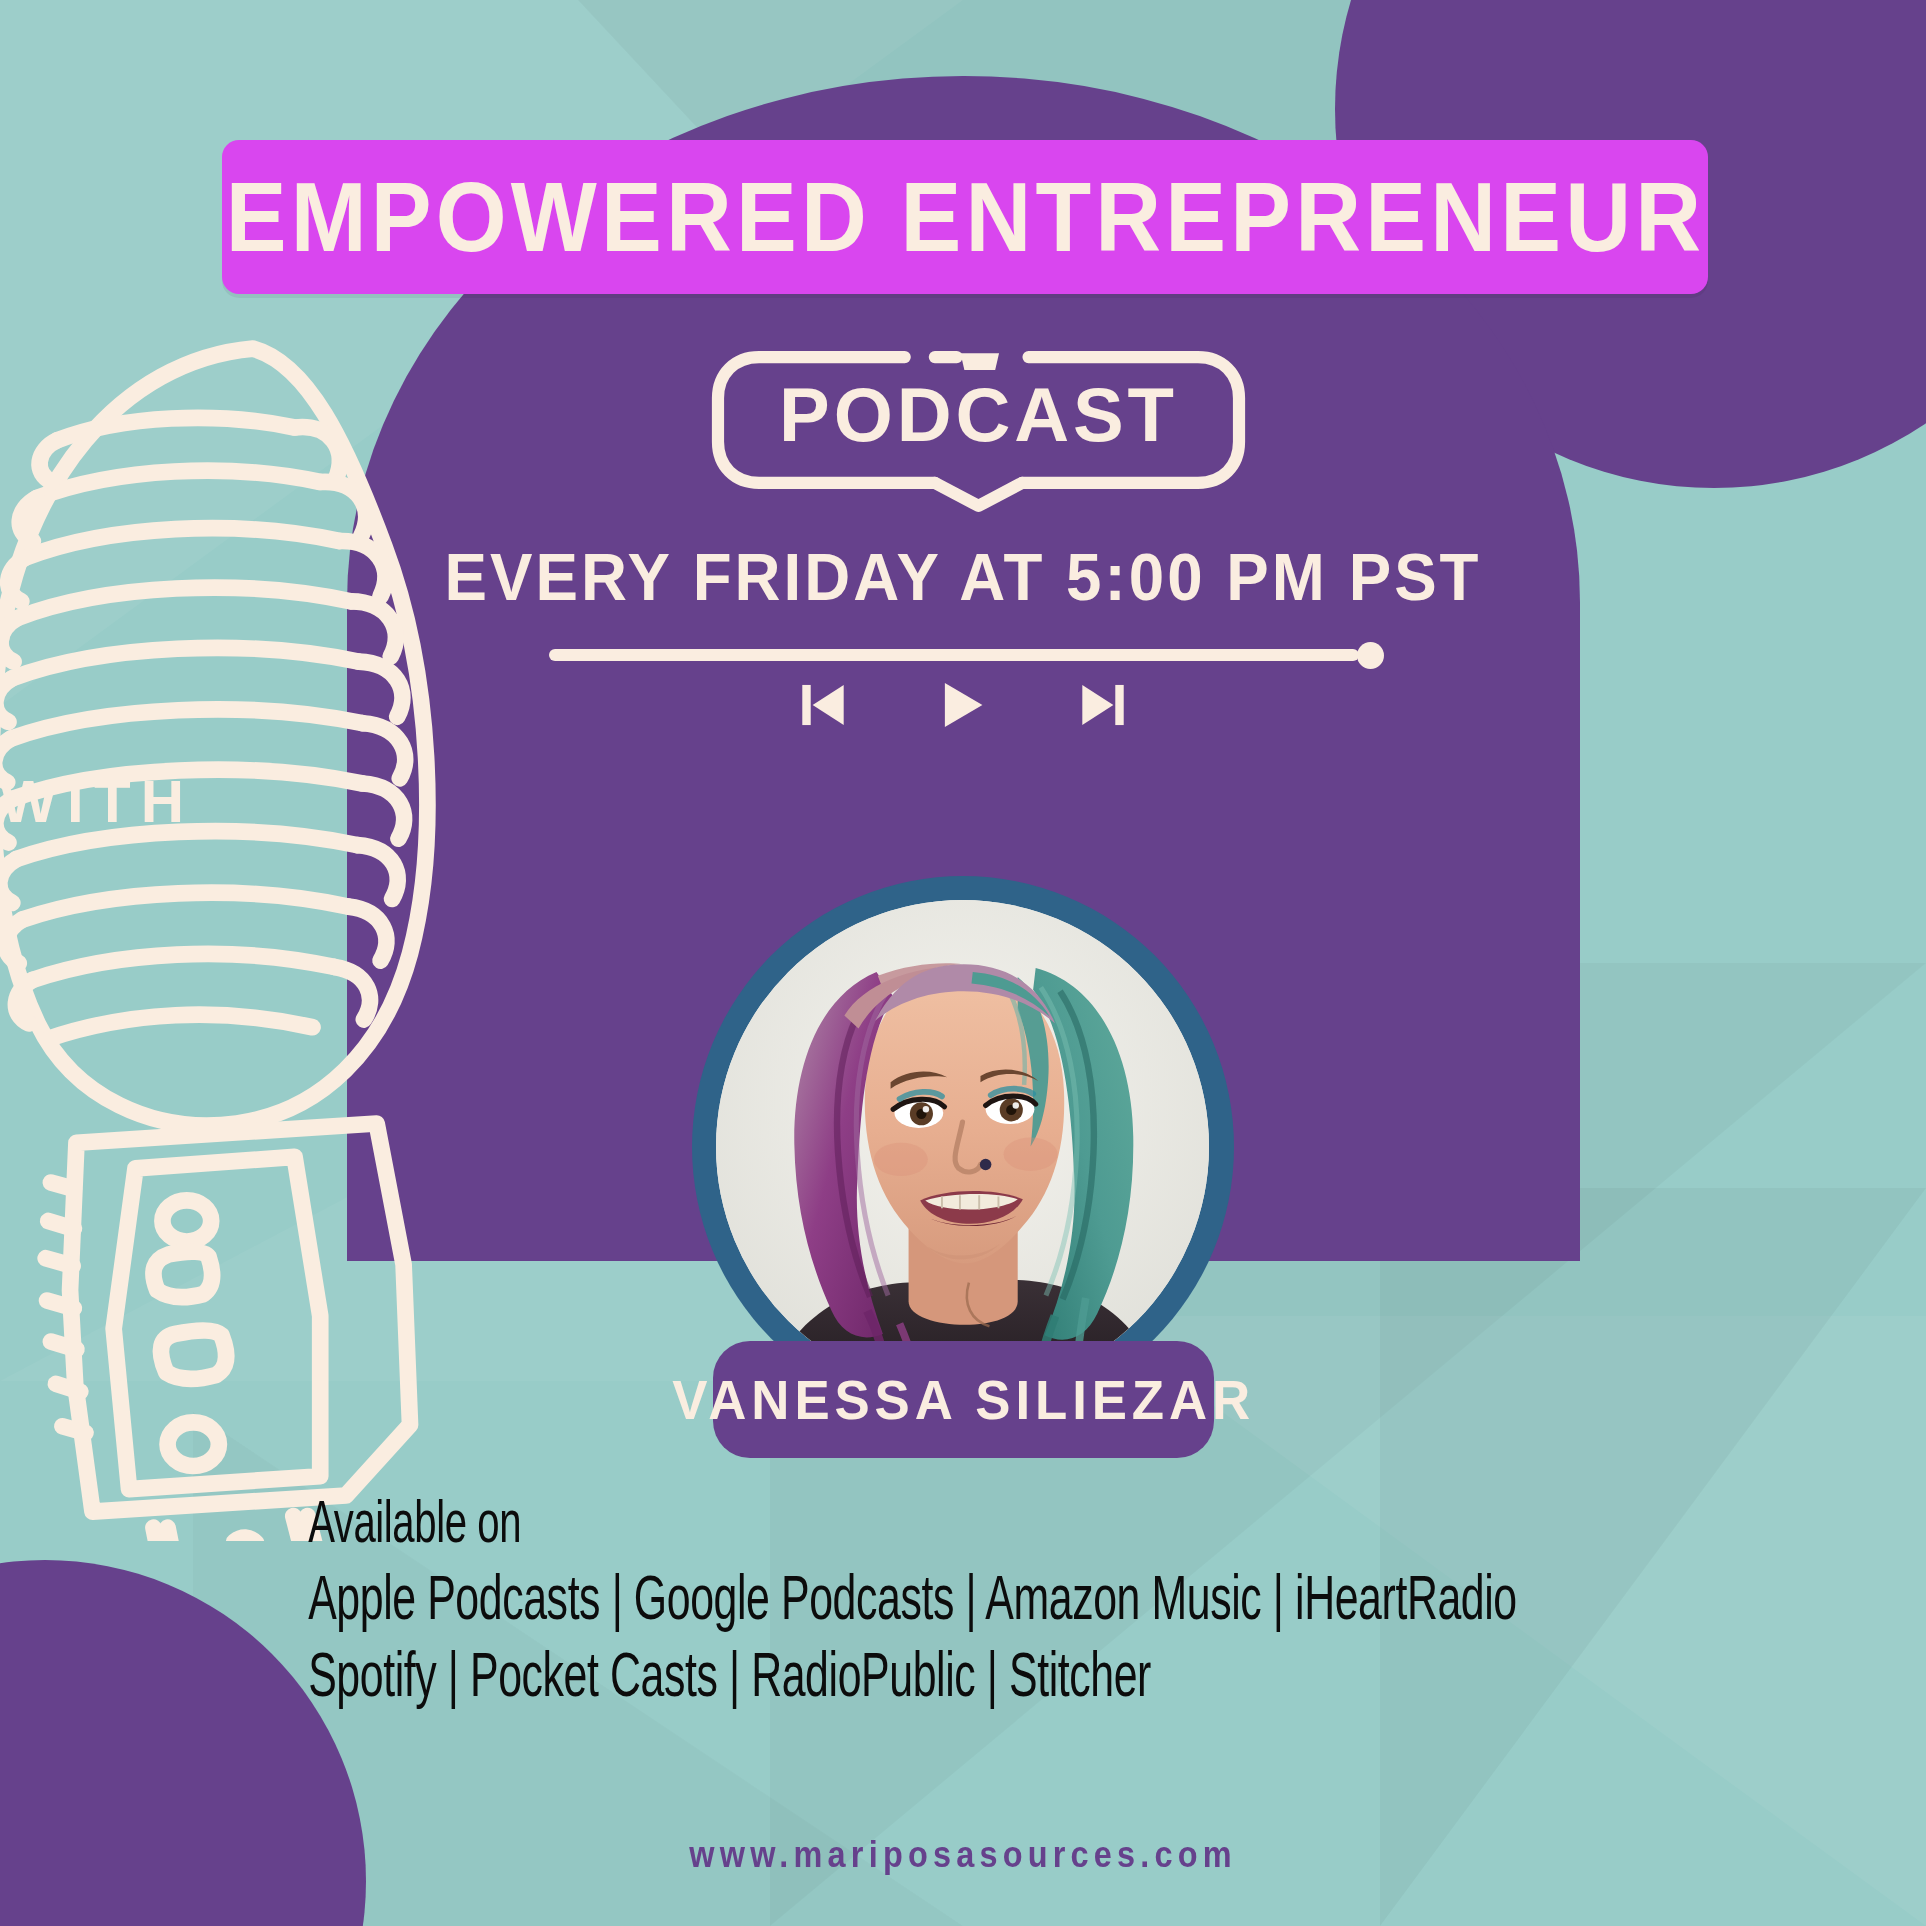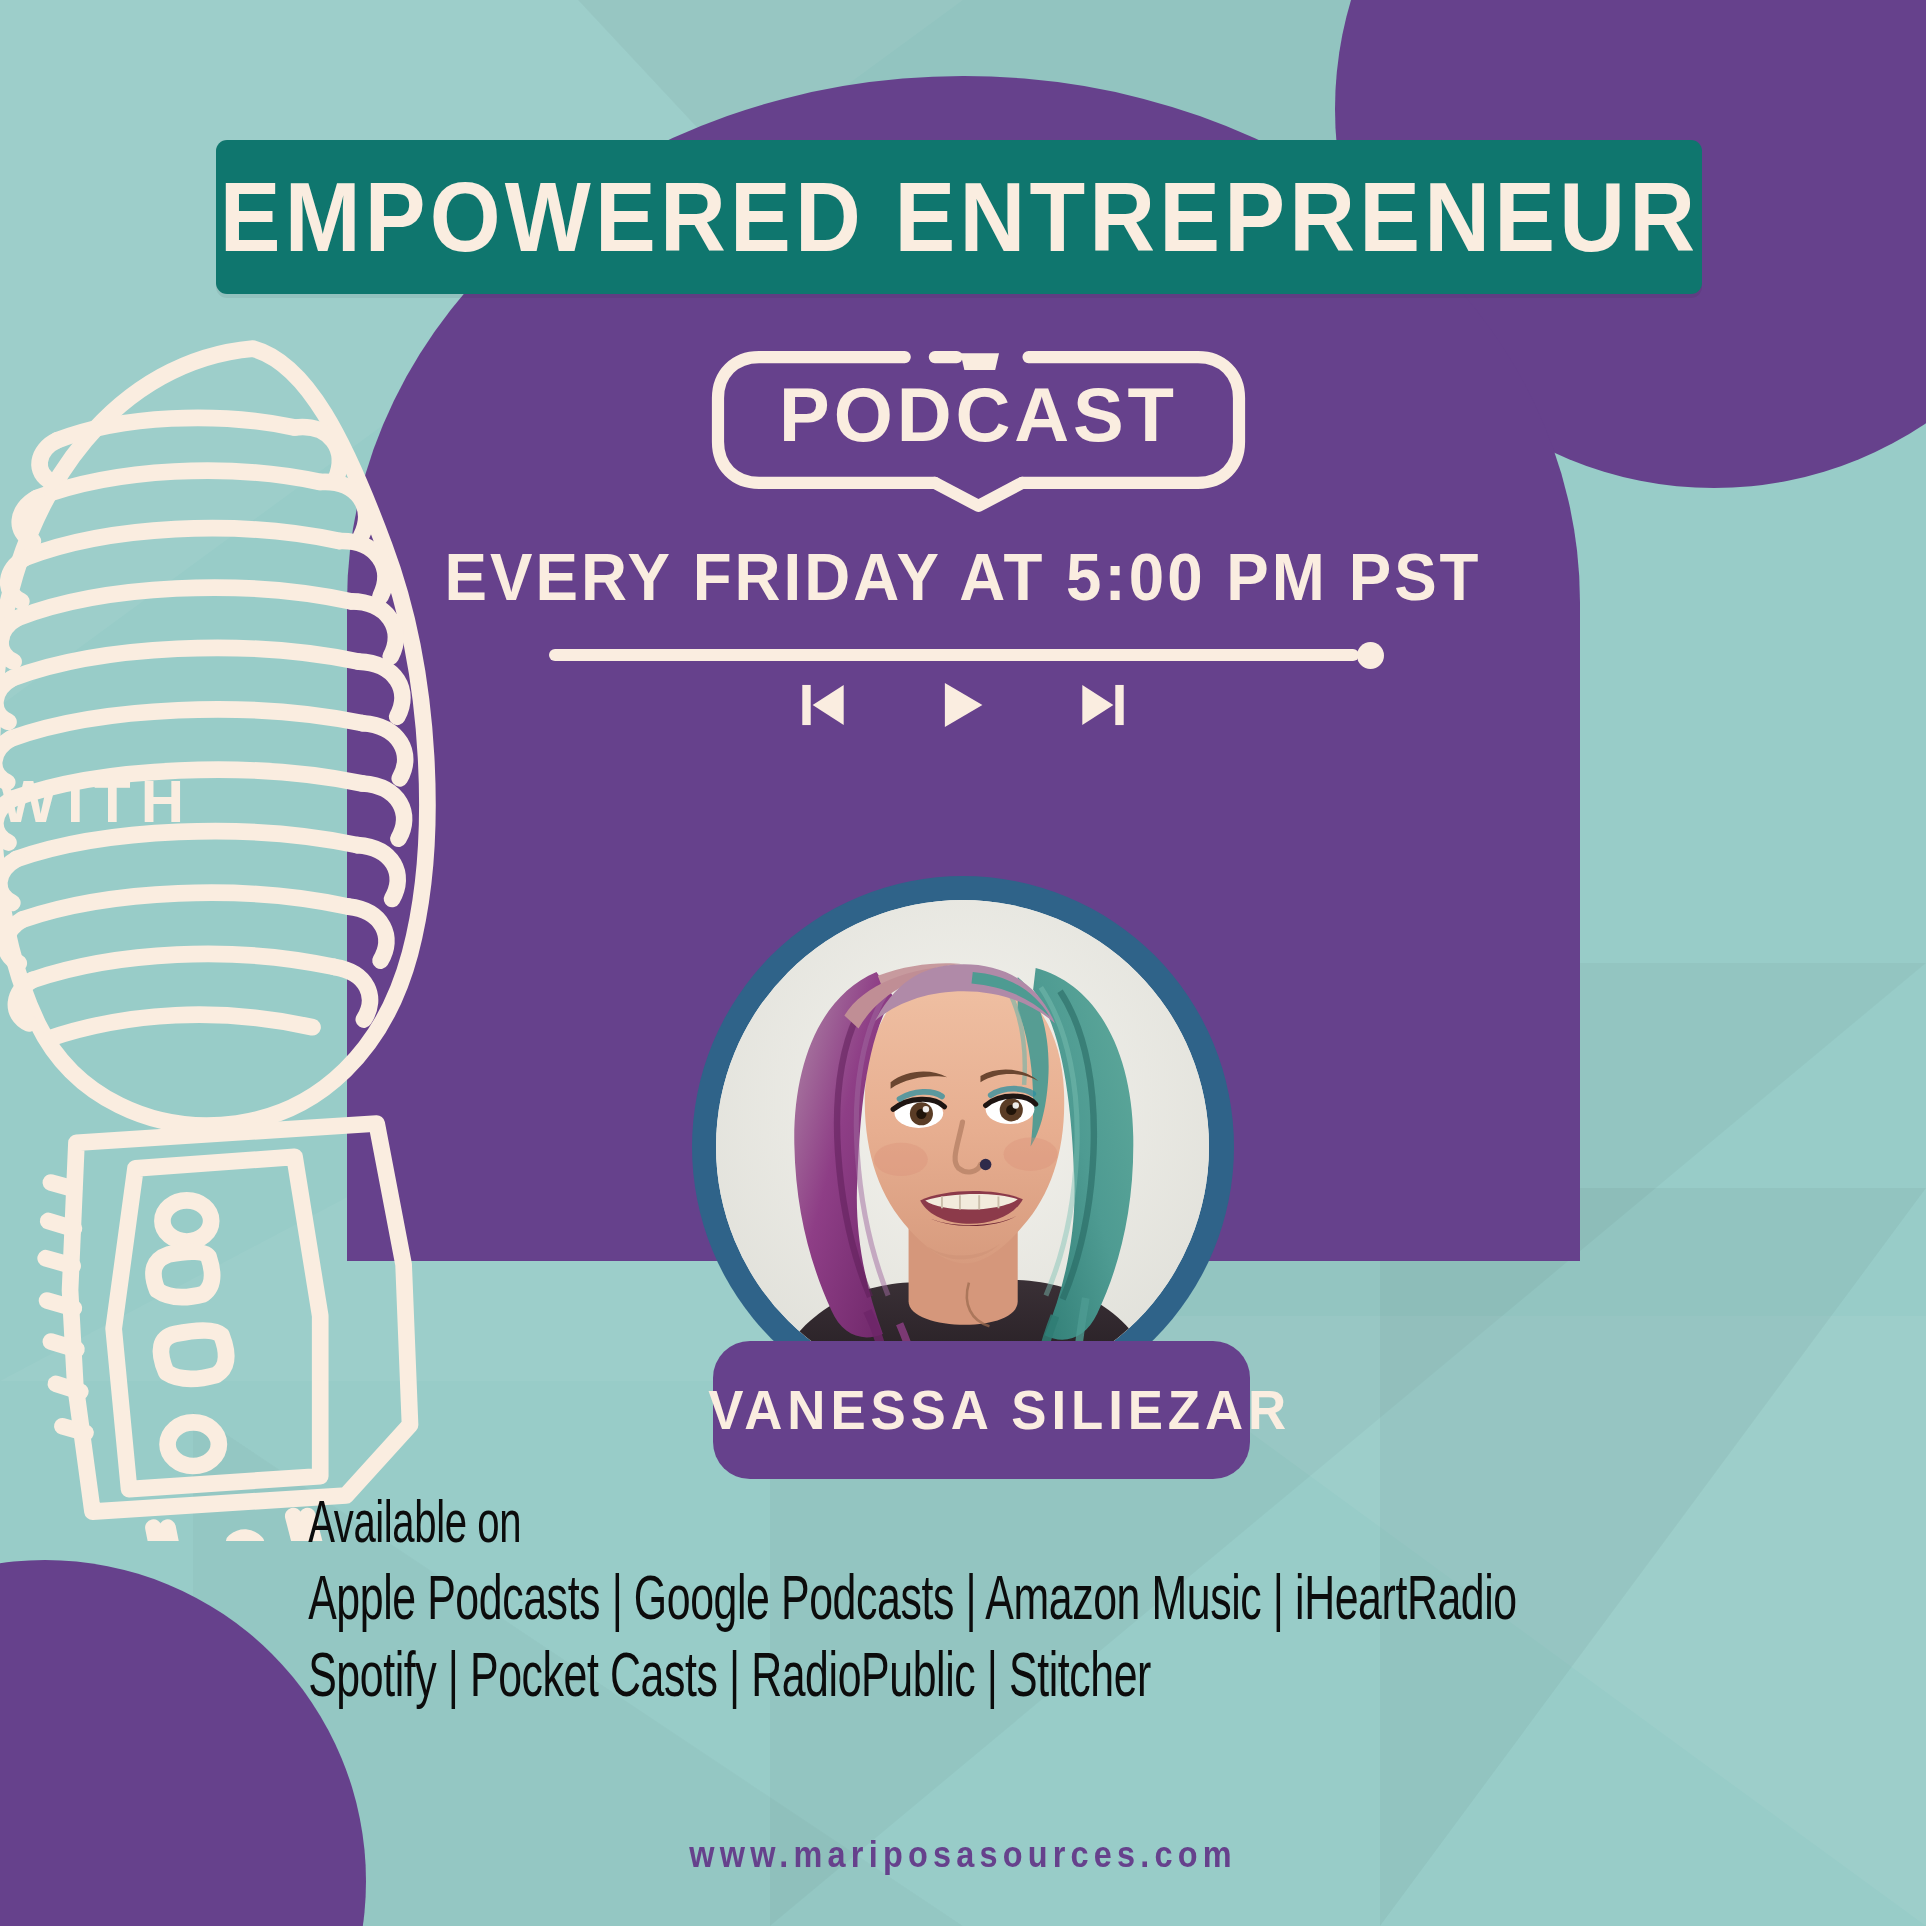--- a/index.html
+++ b/index.html
@@ -53,24 +53,24 @@
     border-top-left-radius:616px 526px;
     border-top-right-radius:616px 526px;
   }
 
   
   .mic{position:absolute;left:-39px;top:289px;width:526px;height:1252px;}
 
   
   .title-banner{
     position:absolute;
-    left:216px;top:140px;
+    left:222px;top:140px;
     width:1486px;height:154px;
-    background:#0f766e;
-    border-radius:11px;
+    background:#d946ef;
+    border-radius:17px;
     display:flex;align-items:center;justify-content:center;
     box-shadow:0 3.9px 0 rgba(0,0,0,.06);
   }
   .title-text{
     color:#FAEDE0;
     font-size:98px;
     font-weight:bold;
     letter-spacing:4.5px;
     transform:scaleX(.93);
     white-space:nowrap;
@@ -152,24 +152,24 @@
     border-radius:50%;
     overflow:hidden;
     background:#EFEFEA;
   }
   .portrait svg{display:block;}
 
   
   .host-pill{
     position:absolute;
     left:713px;top:1341px;
-    width:501px;height:138px;
+    width:501px;height:117px;
     background:#66418C;
     border-radius:37px;
-    display:flex;align-items:center;justify-content:center;padding-left:36px;
+    display:flex;align-items:center;justify-content:center;
   }
   .host-name{
     color:#FAEDE0;
     font-size:55px;font-weight:bold;
     letter-spacing:5.1px;
     transform:scaleX(.96);
     white-space:nowrap;
     font-family:"Liberation Sans Narrow","Liberation Sans",sans-serif;
   }
 

